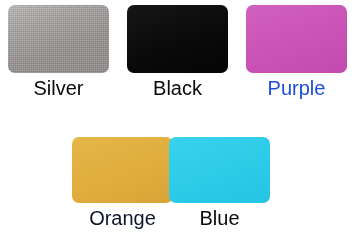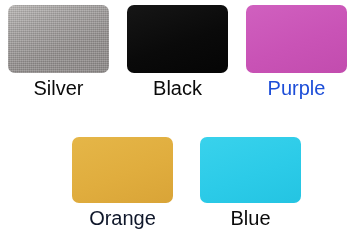--- a/index.html
+++ b/index.html
@@ -78,17 +78,17 @@
       <div class="swatch-label" style="top: 78px; color: rgb(10, 10, 10);">Black</div>
     </div>
     <div class="swatch-item" style="left: 246px; top: 0px; width: 101px; height: 240px;">
       <div class="swatch-chip" style="top: 5px; width: 101px; height: 68px; background: linear-gradient(160deg, rgb(208, 96, 191) 0%, rgb(201, 83, 182) 55%, rgb(194, 76, 174) 100%);"></div>
       <div class="swatch-label" style="top: 78px; color: #1d4ed8;">Purple</div>
     </div>
     <div class="swatch-item" style="left: 72px; top: 0px; width: 101px; height: 240px;">
       <div class="swatch-chip" style="top: 137px; width: 101px; height: 66px; background: linear-gradient(160deg, rgb(229, 182, 72) 0%, rgb(224, 173, 62) 55%, rgb(217, 164, 55) 100%);"></div>
       <div class="swatch-label" style="top: 208px; color: #0f172a;">Orange</div>
     </div>
-    <div class="swatch-item" style="left: 200px; top: 0px; width: 101px; height: 188px;">
+    <div class="swatch-item" style="left: 169px; top: 0px; width: 101px; height: 188px;">
       <div class="swatch-chip" style="top: 137px; width: 101px; height: 66px; background: linear-gradient(160deg, rgb(57, 210, 236) 0%, rgb(44, 203, 232) 55%, rgb(36, 196, 226) 100%);"></div>
       <div class="swatch-label" style="top: 208px; color: rgb(10, 10, 10);">Blue</div>
     </div>
   </div>
 
 </body></html>

